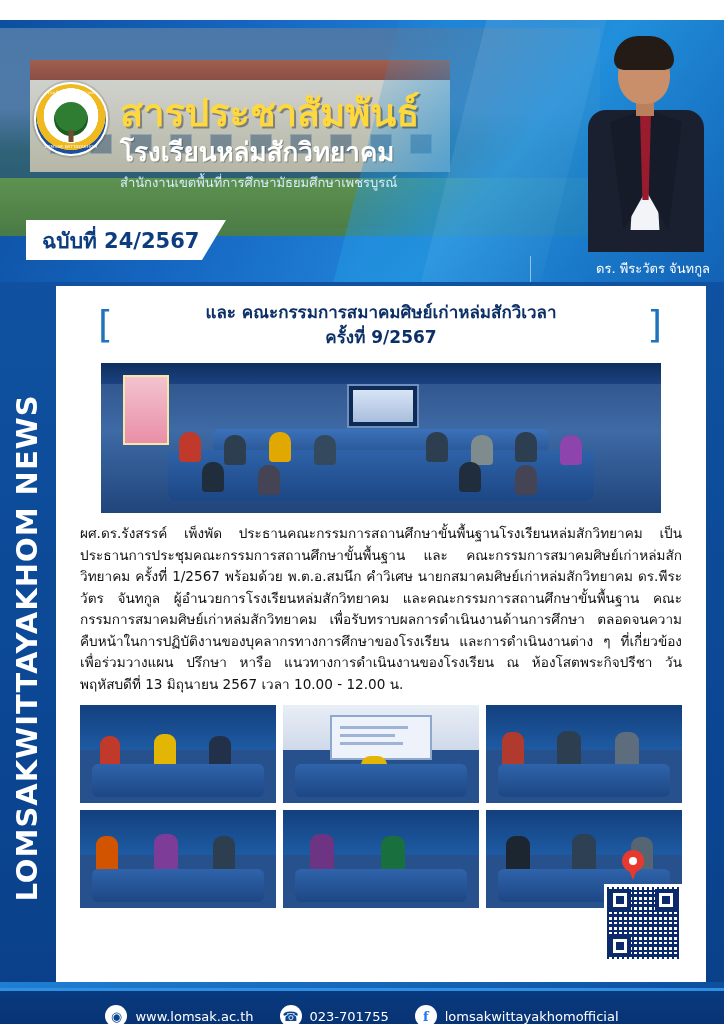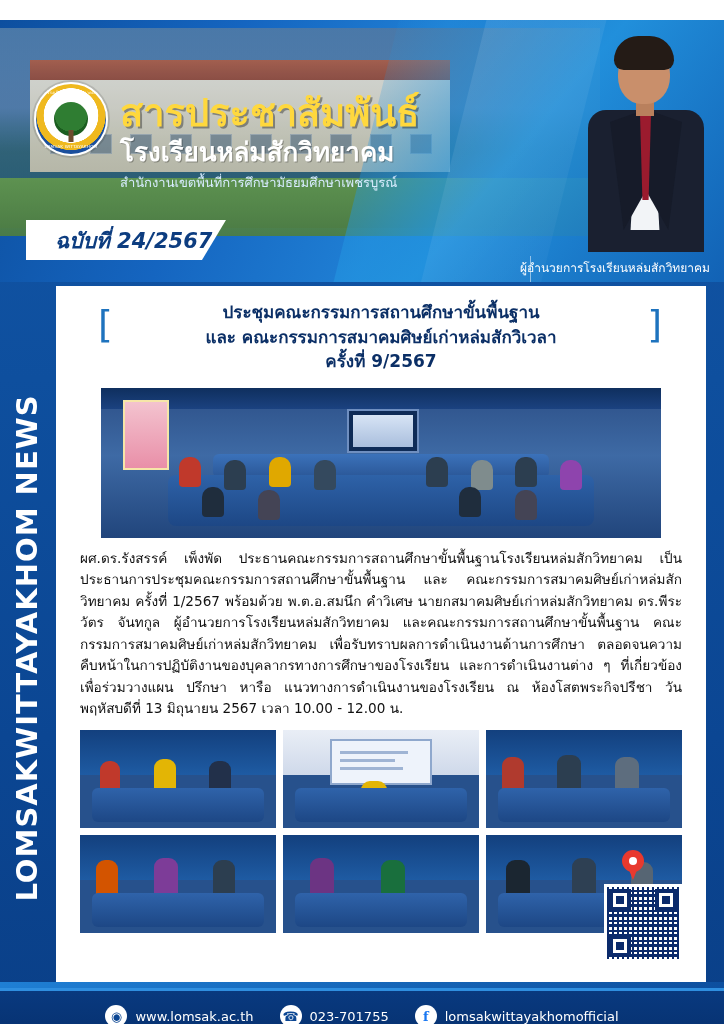--- a/index.html
+++ b/index.html
@@ -106,21 +106,21 @@
   .p-body { position:absolute; left:14px; top:84px; width:116px; height:150px; background:#1a2030; border-radius:18px 18px 0 0; }
   .p-shirt { position:absolute; left:52px; top:84px; width:38px; height:120px; background:#f2f4f7; clip-path: polygon(30% 0,70% 0,88% 100%,12% 100%); }
   .p-tie { position:absolute; left:66px; top:88px; width:11px; height:86px; background:#9b1b2e; clip-path: polygon(0 0,100% 0,78% 100%,22% 100%); }
   .p-lapelL { position:absolute; left:36px; top:84px; width:34px; height:120px; background:#161b29; clip-path: polygon(100% 0,100% 70%,40% 100%,0 10%); }
   .p-lapelR { position:absolute; left:74px; top:84px; width:34px; height:120px; background:#161b29; clip-path: polygon(0 0,0 70%,60% 100%,100% 10%); }
 
   .issue-badge {
     position: absolute; left: 26px; top: 200px; width: 200px; height: 40px;
     background: #ffffff;
     clip-path: polygon(0 0, 100% 0, 88% 100%, 0% 100%);
-    display:flex; align-items:center; padding-left: 29px; font-style: italic;
+    display:flex; align-items:center; padding-left: 16px;
   }
   .issue-badge span { font-size: 21px; font-weight: 700; color: #0d3d80; }
   .issue-date {
     position: absolute; left: 236px; top: 232px;
     font-size: 15px; color: #ffffff;
   }
   .director-name {
     position: absolute; right: 14px; top: 238px; text-align: right; color:#ffffff;
   }
   .director-name .l1 { font-size: 13px; }
@@ -299,34 +299,34 @@
       <div class="p-neck"></div>
       <div class="p-head"></div>
       <div class="p-hair"></div>
     </div>
 
     <div class="issue-badge">
       <span>ฉบับที่ 24/2567</span>
     </div>
     <div class="hdr-divider"></div>
     <div class="director-name">
+      <div class="l1">ดร. พีระวัตร จันทกูล</div>
       <div class="l2">ผู้อำนวยการโรงเรียนหล่มสักวิทยาคม</div>
     </div>
   </div>
 
   <div class="side-text">
     <span>LOMSAKWITTAYAKHOM NEWS</span>
   </div>
 
   <div class="card">
     <div class="bracket l">[</div>
     <div class="bracket r">]</div>
 
     <div class="card-title">
-      <div>ประชุมคณะกรรมการสถานศึกษาขั้นพื้นฐาน</div>
       <div>และ คณะกรรมการสมาคมศิษย์เก่าหล่มสักวิเวลา</div>
       <div>ครั้งที่ 9/2567</div>
     </div>
 
     <div class="main-photo">
       <div class="mp-ceil"></div>
       <div class="mp-banner"></div>
       <div class="mp-screen">
           <div class="inner"></div>
         </div>

